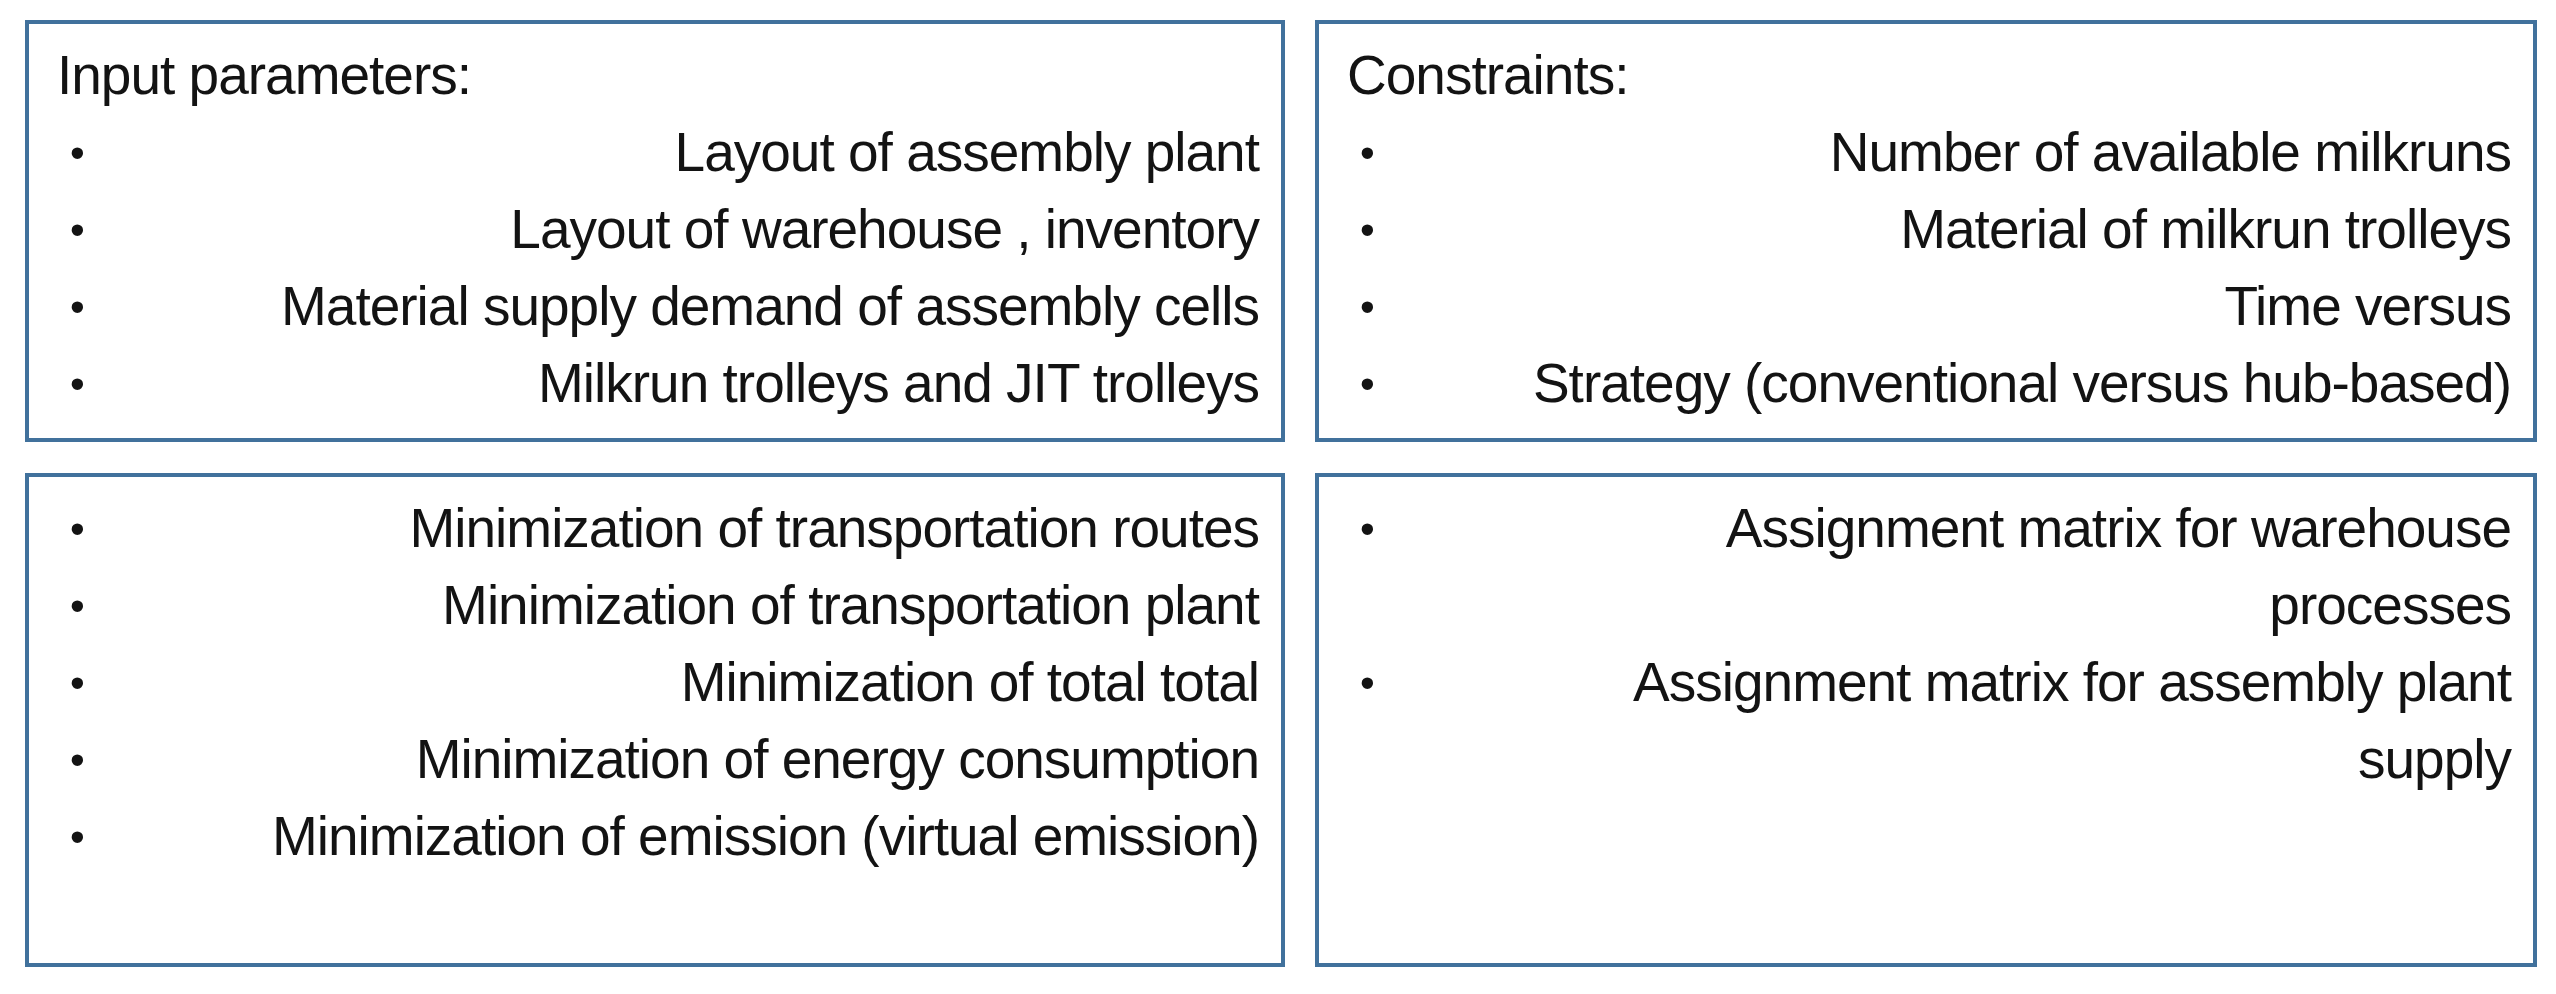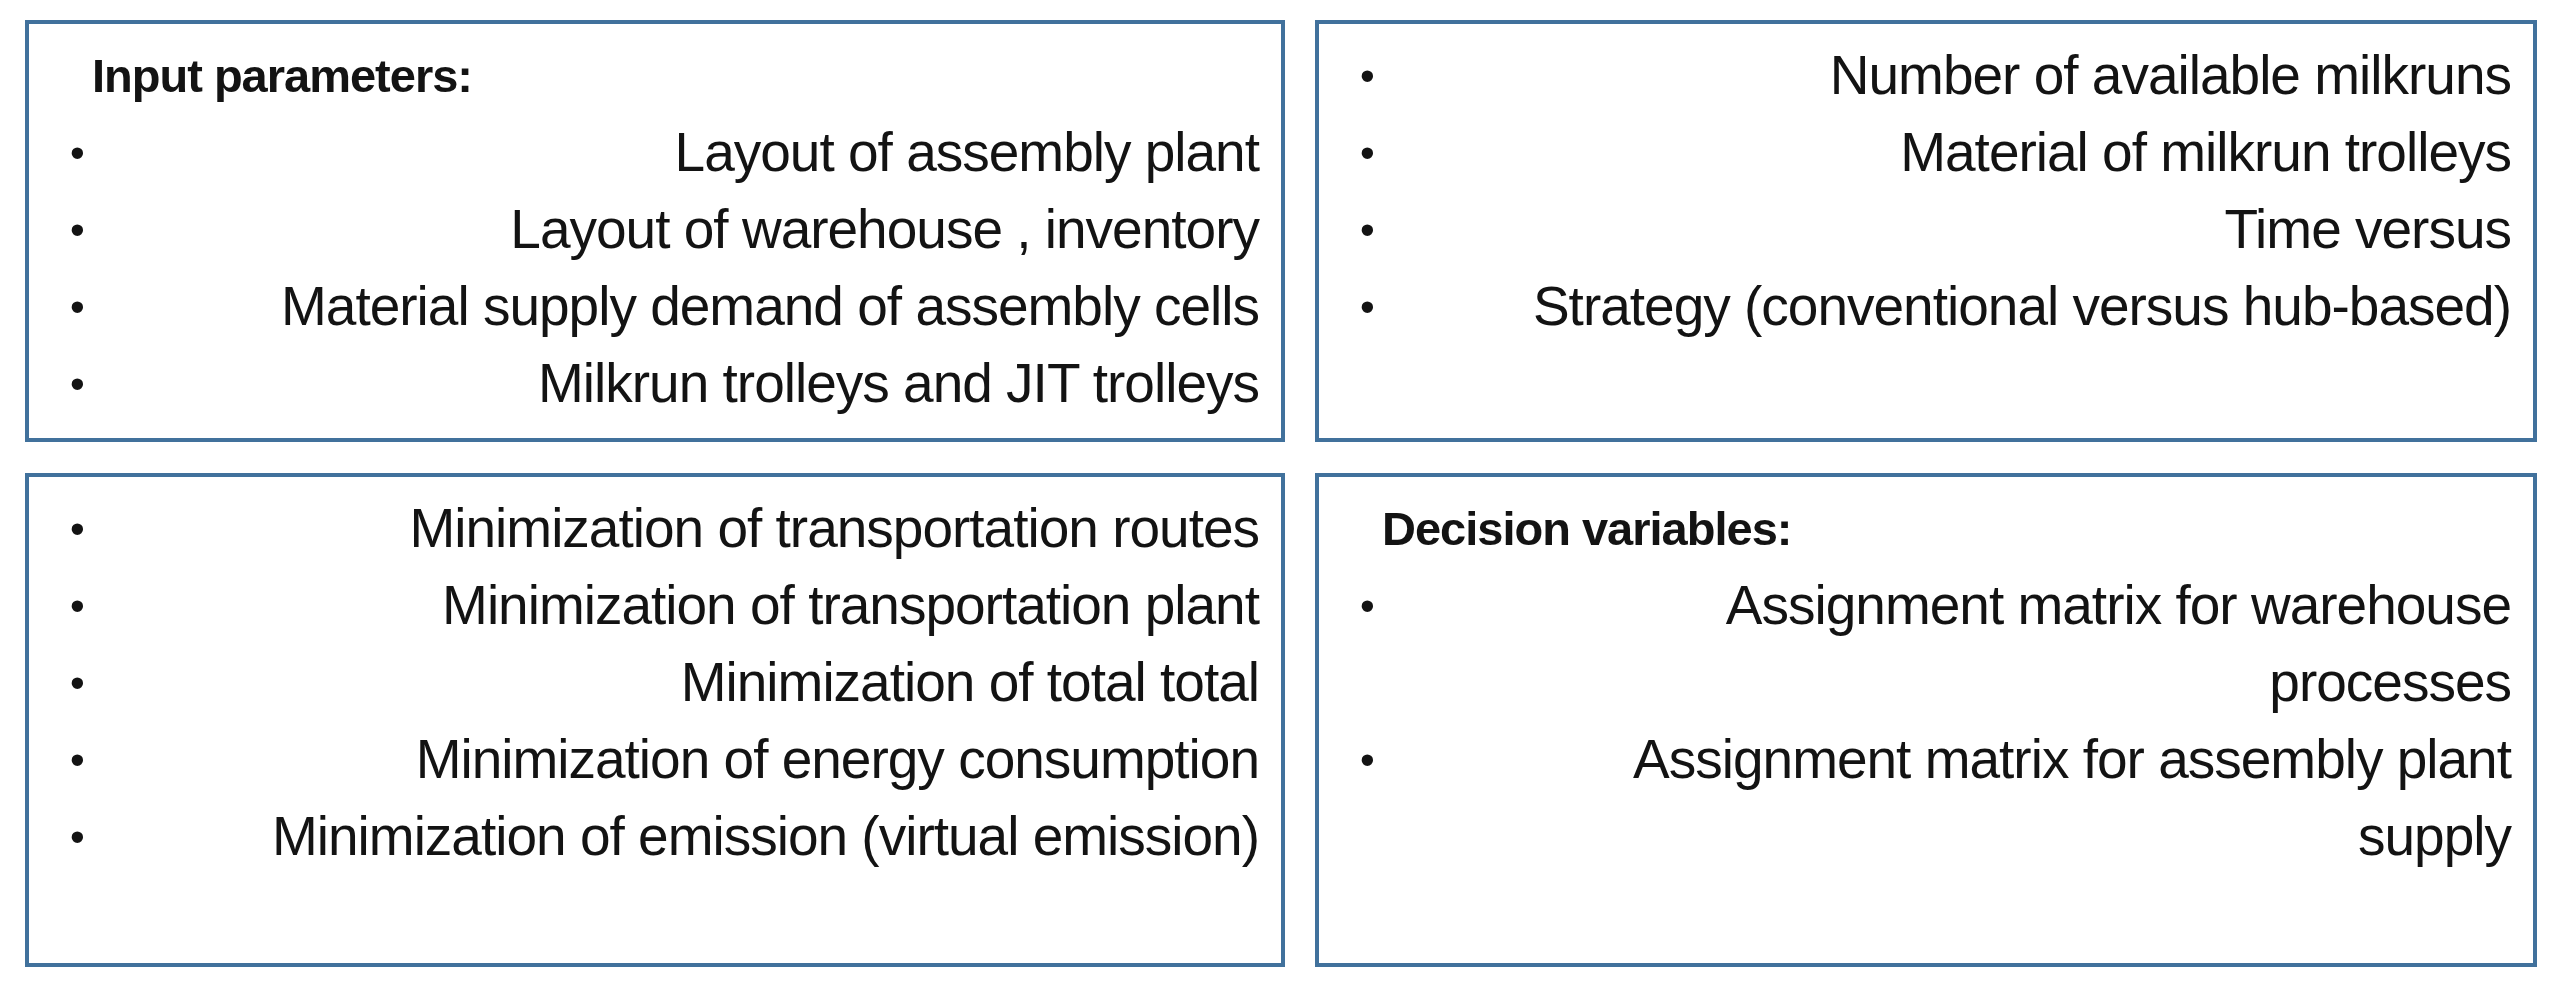--- a/index.html
+++ b/index.html
@@ -26,26 +26,25 @@
     row-gap: 31px;
   }
   .box {
     box-sizing: border-box;
     border: 4px solid #41719c;
     background: #ffffff;
     padding: 13px 22px 0 28px;
     overflow: hidden;
   }
   .box-title {
-    font-weight: bold;
-    font-size: 47px;
+    font-weight: normal;
+    font-size: 55px;
     line-height: 77px;
     letter-spacing: -1px;
     white-space: nowrap;
-    margin-left: 35px;
   }
   ul.bullets {
     list-style: none;
     margin: 0;
     padding: 0;
   }
   ul.bullets li {
     display: flex;
     align-items: flex-start;
     font-size: 55px;
@@ -86,20 +85,21 @@
         <span class="item-text">Material supply demand of assembly cells</span>
       </li>
       <li>
         <span class="bullet">•</span>
         <span class="item-text">Milkrun trolleys and JIT trolleys</span>
       </li>
     </ul>
   </div>
 
   <div class="box">
+    <div class="box-title">Constraints:</div>
     <ul class="bullets">
       <li>
         <span class="bullet">•</span>
         <span class="item-text">Number of available milkruns</span>
       </li>
       <li>
         <span class="bullet">•</span>
         <span class="item-text">Material of milkrun trolleys</span>
       </li>
       <li>
@@ -132,21 +132,20 @@
         <span class="item-text">Minimization of energy consumption</span>
       </li>
       <li>
         <span class="bullet">•</span>
         <span class="item-text">Minimization of emission (virtual emission)</span>
       </li>
     </ul>
   </div>
 
   <div class="box">
-    <div class="box-title">Decision variables:</div>
     <ul class="bullets">
       <li>
         <span class="bullet">•</span>
         <span class="item-text">Assignment matrix for warehouse
 processes</span>
       </li>
       <li>
         <span class="bullet">•</span>
         <span class="item-text">Assignment matrix for assembly plant
 supply</span>

